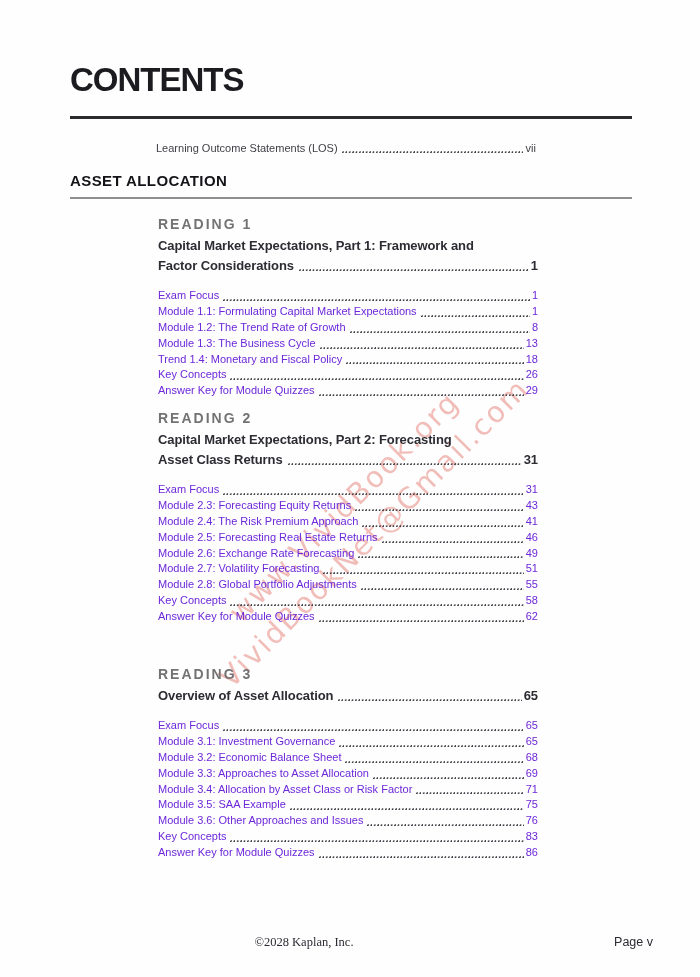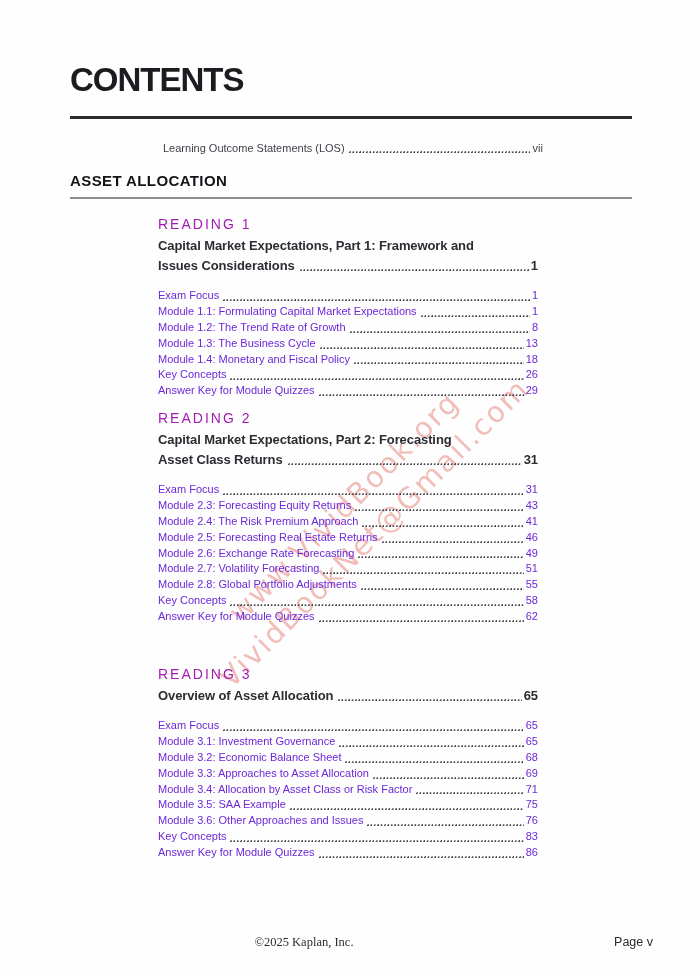--- a/index.html
+++ b/index.html
@@ -29,39 +29,39 @@
   .doc-title {
     position: absolute; left: 70px; top: 62px; margin: 0;
     font-size: 33px; line-height: 36px; font-weight: 700;
     letter-spacing: -1px; color: #1b1b20;
   }
   .rule { position: absolute; left: 70px; width: 562px; }
   .rule-dark { top: 116px; height: 2.5px; background: #2b2b2e; }
   .rule-gray { top: 197px; height: 2px; background: #8e8e90; }
 
   .los-row {
-    position: absolute; left: 163px; top: 141px; width: 380px;
+    position: absolute; left: 156px; top: 141px; width: 380px;
     display: flex; align-items: flex-end;
     font-size: 11px; line-height: 15px; color: #3e3e46;
   }
   .section-heading {
     position: absolute; left: 70px; top: 172px; margin: 0;
     font-size: 15px; line-height: 18px; font-weight: 700;
     letter-spacing: 0.4px; color: #131318;
   }
 
   
   #readings section { position: absolute; left: 158px; width: 380px; }
   #readings section:nth-child(1) { top: 216px; }
   #readings section:nth-child(2) { top: 410px; }
   #readings section:nth-child(3) { top: 666px; }
 
   .reading-heading {
-    font-size: 14px; line-height: 16px; font-weight: 400;
-    letter-spacing: 2px; color: #a21caf; margin-bottom: 4px;
+    font-size: 14px; line-height: 16px; font-weight: 700;
+    letter-spacing: 2px; color: #737373; margin-bottom: 4px;
   }
   .reading-title { color: #2c2c33; font-weight: bold; }
   .trow { display: flex; align-items: baseline; line-height: 20px; font-size: 13px; letter-spacing: -0.1px; }
   .tpg { font-size: 13px; }
   .entries { margin-top: 12px; color: #6d28d9; }
   .entry { display: flex; align-items: baseline; height: 15.9px; line-height: 15.9px; font-size: 11px; }
   .epg { font-size: 11px; }
 
   
   .dots {
@@ -106,21 +106,21 @@
   <div class="rule rule-gray"></div>
 
   <div id="readings">
   <section class="reading">
     <div class="reading-heading">READING 1</div>
     <div class="reading-title">
           <div class="trow">
             <span class="tlabel">Capital Market Expectations, Part 1: Framework and</span>
           </div>
           <div class="trow">
-            <span class="tlabel">Issues Considerations</span>
+            <span class="tlabel">Factor Considerations</span>
             <span class="dots tdots"></span>
             <span class="tpg">1</span>
           </div>
         </div>
     <div class="entries">
           <div class="entry">
             <span class="elabel">Exam Focus</span>
             <span class="dots edots"></span>
             <span class="epg">1</span>
           </div>
@@ -133,21 +133,21 @@
             <span class="elabel">Module 1.2: The Trend Rate of Growth</span>
             <span class="dots edots"></span>
             <span class="epg">8</span>
           </div>
           <div class="entry">
             <span class="elabel">Module 1.3: The Business Cycle</span>
             <span class="dots edots"></span>
             <span class="epg">13</span>
           </div>
           <div class="entry">
-            <span class="elabel">Module 1.4: Monetary and Fiscal Policy</span>
+            <span class="elabel">Trend 1.4: Monetary and Fiscal Policy</span>
             <span class="dots edots"></span>
             <span class="epg">18</span>
           </div>
           <div class="entry">
             <span class="elabel">Key Concepts</span>
             <span class="dots edots"></span>
             <span class="epg">26</span>
           </div>
           <div class="entry">
             <span class="elabel">Answer Key for Module Quizzes</span>
@@ -270,15 +270,15 @@
           </div>
           <div class="entry">
             <span class="elabel">Answer Key for Module Quizzes</span>
             <span class="dots edots"></span>
             <span class="epg">86</span>
           </div>
         </div>
   </section>
 </div>
 
-  <div class="footer-copyright">©2025 Kaplan, Inc.</div>
+  <div class="footer-copyright">©2028 Kaplan, Inc.</div>
   <div class="footer-page">Page v</div>
 </div>
 
 </body></html>

